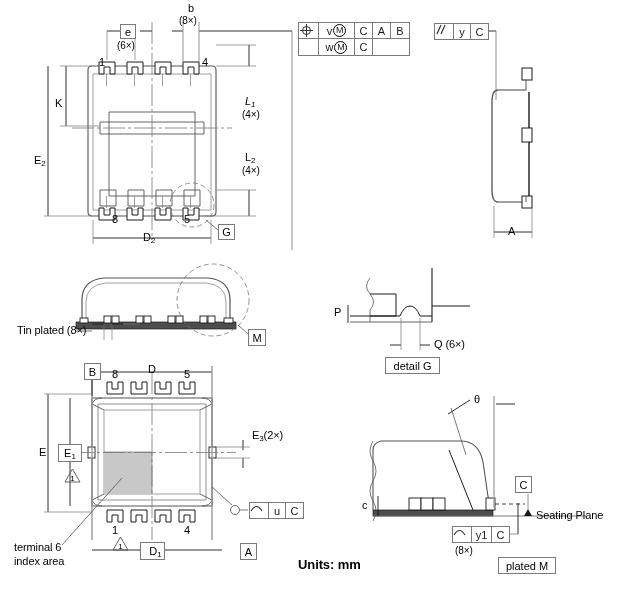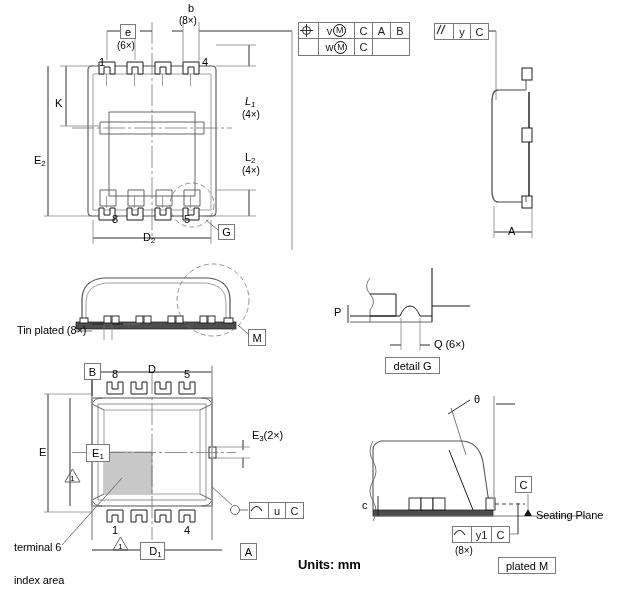--- a/index.html
+++ b/index.html
@@ -482,38 +482,38 @@
   <div class="boxed" style="left:84px; top:363px; width:17px; height:17px; line-height:16px;">
     <span>B</span>
   </div>
   <div class="boxed" style="left:240px; top:543px; width:17px; height:17px; line-height:16px;">
     <span>A</span>
   </div>
 
   <div class="lbl" style="left:148px; top:364px;">D</div>
   <div class="lbl" style="left:39px; top:447px;">E</div>
 
-  <div class="boxed" style="left:58px; top:444px; width:24px; height:18px; line-height:17px;margin-left:28px;">
+  <div class="boxed" style="left:58px; top:444px; width:24px; height:18px; line-height:17px;">
     <span>E</span><sub>1</sub>
   </div>
   <div class="boxed" style="left:140px; top:542px; width:25px; height:18px; line-height:17px;padding-left:6px;">
     <span>D</span><sub>1</sub>
   </div>
 
   <div class="lbl" style="left:252px; top:430px;">
     <span>E</span><sub>3</sub><span>(2×)</span>
   </div>
 
   <div class="lbl" style="left:112px; top:369px;">8</div>
   <div class="lbl" style="left:184px; top:369px;">5</div>
   <div class="lbl" style="left:112px; top:525px;">1</div>
   <div class="lbl" style="left:184px; top:525px;">4</div>
 
   <div class="lbl" style="left:14px; top:542px;">terminal 6</div>
-  <div class="lbl" style="left:14px; top:556px;margin-top:19px;">index area</div>
+  <div class="lbl" style="left:14px; top:556px;">index area</div>
 
   <div class="fcf" style="left:249px; top:502px; height:17px;">
     <div class="cell" style="width:19px;">
       <svg width="13" height="9" viewBox="0 0 13 9">
         <path d="M1,8 Q6.5,-1 12,8" stroke="#333" stroke-width="1.1" fill="none"></path>
       </svg>
     </div>
     <div class="cell" style="width:17px;">u</div>
     <div class="cell" style="width:17px;">C</div>
   </div>

